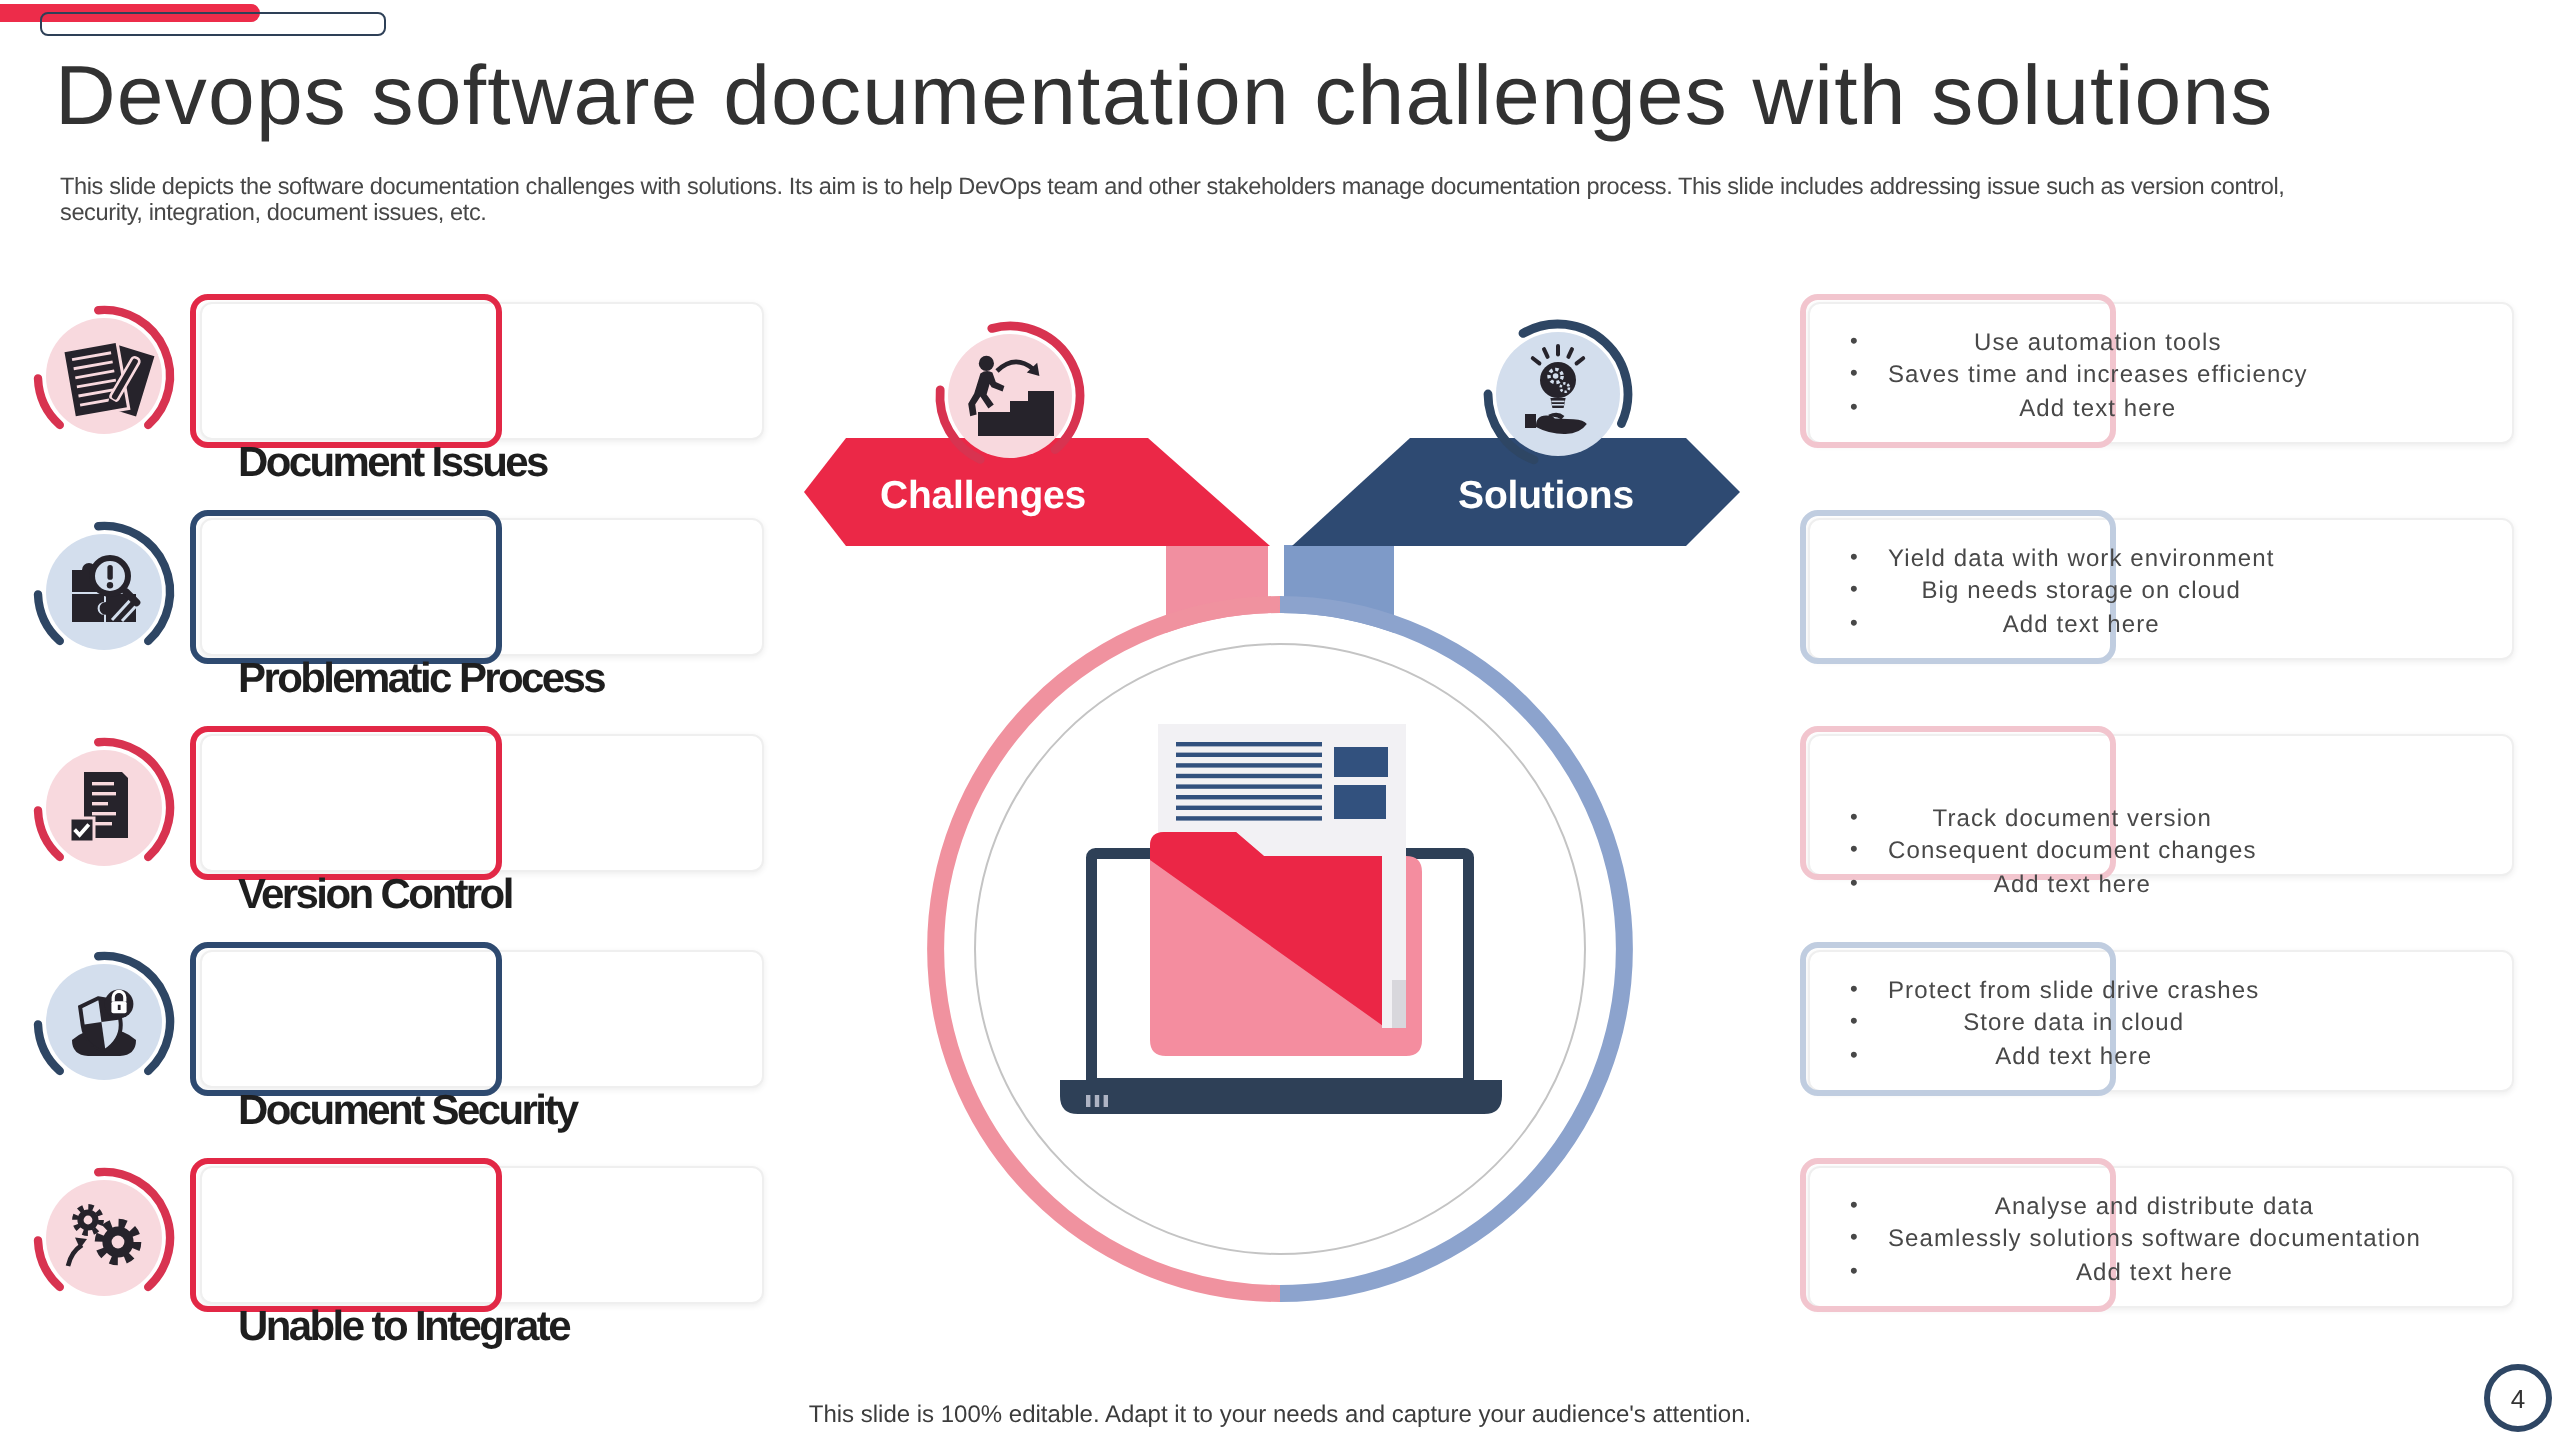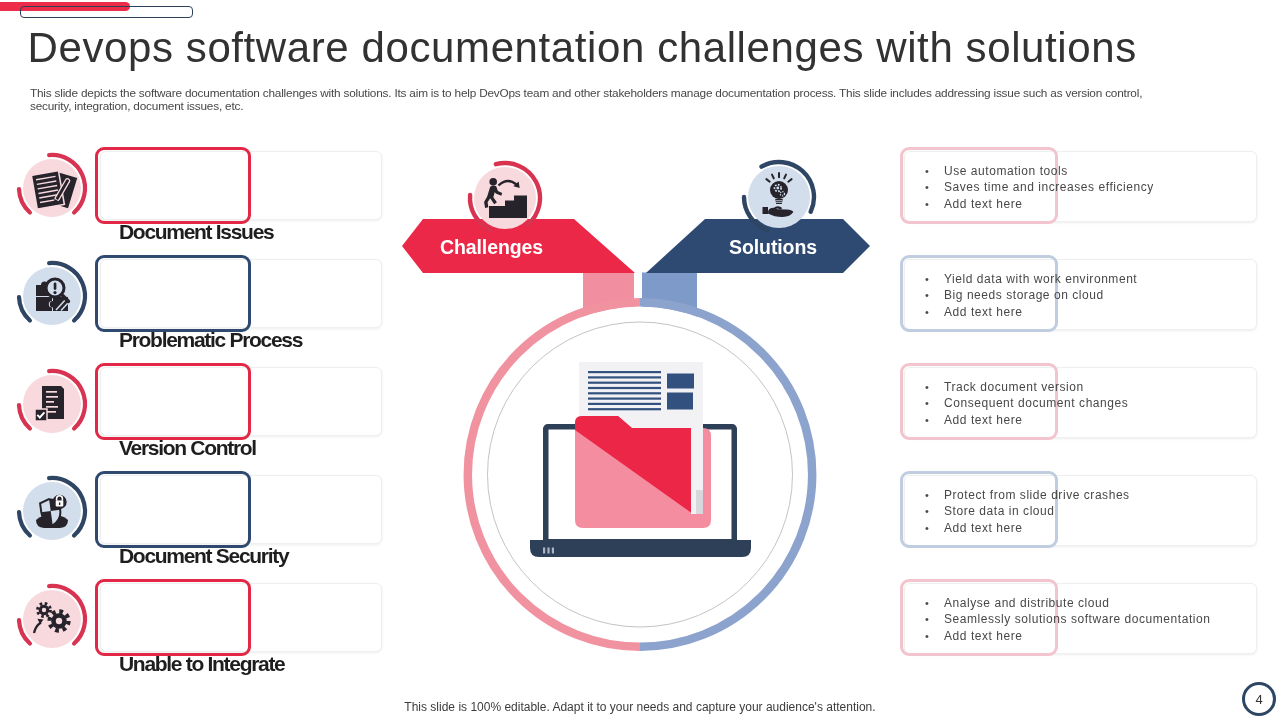--- a/index.html
+++ b/index.html
@@ -1,20 +1,20 @@
 <!DOCTYPE html>
 <html><head><meta charset="utf-8"><style>
 * { margin:0; padding:0; box-sizing:border-box; }
 body { width:1280px; height:720px; font-family:"Liberation Sans", sans-serif; background:#fff; position:relative; overflow:hidden; }
 .wbox { position:absolute; background:#fff; border:1px solid #EFEFEF; border-radius:6px; box-shadow:0 1px 3px rgba(0,0,0,0.07); }
 .cbox { position:absolute; border:3px solid; border-radius:9px; }
 .cbox2 { position:absolute; border:3px solid; border-radius:9px; }
 .label { position:absolute; display:flex; align-items:center; font-weight:bold; font-size:21px; color:#1E1E1E; letter-spacing:-1.3px;margin-top:45px; }
 .bl { position:absolute; list-style:none; }
-.bl li { font-size:12px; color:#484848; line-height:16.3px; padding-left:24px; position:relative; letter-spacing:0.55px; }
+.bl li { font-size:12px; color:#484848; line-height:16.3px; padding-left:24px; position:relative; letter-spacing:0.55px;text-align:center; }
 .bl li::before { content:"\2022"; position:absolute; left:5px; font-size:11px; }
 </style></head>
 <body>
 <div style="position:absolute;left:-8px;top:1.5px;width:138px;height:9.5px;background:#ED2C4A;border-radius:5px"></div>
 <div style="position:absolute;left:20px;top:6px;width:173px;height:12px;border:1.2px solid #2E4057;border-radius:4px"></div>
 <div style="position:absolute;left:27.5px;top:24px;font-size:42px;font-weight:normal;color:#323232;letter-spacing:0.6px;white-space:nowrap">Devops software documentation challenges with solutions</div>
 <div style="position:absolute;left:30px;top:87px;width:1200px;font-size:11.8px;line-height:13.3px;color:#474747;letter-spacing:-0.2px">This slide depicts the software documentation challenges with solutions. Its aim is to help DevOps team and other stakeholders manage documentation process. This slide includes addressing issue such as version control,<br>security, integration, document issues, etc.</div>
 <svg width="1280" height="720" viewBox="0 0 1280 720" style="position:absolute;left:0;top:0">
 <rect x="583" y="272.5" width="51" height="48" fill="#F18FA0"></rect>
 <rect x="642" y="272.5" width="55" height="48" fill="#7E9AC8"></rect>
@@ -178,38 +178,38 @@
 <ul class="bl" style="left:920px;top:271px">
     <li>Yield data with work environment</li>
     <li>Big needs storage on cloud</li>
     <li>Add text here</li>
   </ul>
 <div class="wbox" style="left:100px;top:367px;width:282px;height:69px"></div>
 <div class="cbox" style="left:95px;top:363px;width:156px;height:77px;border-color:#E22846"></div>
 <div class="label" style="left:119px;top:364px;height:77px">Version Control</div>
 <div class="wbox" style="left:904px;top:367px;width:353px;height:71px"></div>
 <div class="cbox2" style="left:900px;top:363px;width:158px;height:77px;border-color:#F2C5CE"></div>
-<ul class="bl" style="left:920px;top:379px">
+<ul class="bl" style="left:920px;top:401px">
     <li>Track document version</li>
     <li>Consequent document changes</li>
     <li>Add text here</li>
   </ul>
 <div class="wbox" style="left:100px;top:475px;width:282px;height:69px"></div>
 <div class="cbox" style="left:95px;top:471px;width:156px;height:77px;border-color:#2E4A70"></div>
 <div class="label" style="left:119px;top:472px;height:77px">Document Security</div>
 <div class="wbox" style="left:904px;top:475px;width:353px;height:71px"></div>
 <div class="cbox2" style="left:900px;top:471px;width:158px;height:77px;border-color:#C0CDE0"></div>
 <ul class="bl" style="left:920px;top:487px">
     <li>Protect from slide drive crashes</li>
     <li>Store data in cloud</li>
     <li>Add text here</li>
   </ul>
 <div class="wbox" style="left:100px;top:583px;width:282px;height:69px"></div>
 <div class="cbox" style="left:95px;top:579px;width:156px;height:77px;border-color:#E22846"></div>
 <div class="label" style="left:119px;top:580px;height:77px">Unable to Integrate</div>
 <div class="wbox" style="left:904px;top:583px;width:353px;height:71px"></div>
 <div class="cbox2" style="left:900px;top:579px;width:158px;height:77px;border-color:#F2C5CE"></div>
 <ul class="bl" style="left:920px;top:595px">
-    <li>Analyse and distribute cloud</li>
+    <li>Analyse and distribute data</li>
     <li>Seamlessly solutions software documentation</li>
     <li>Add text here</li>
   </ul>
 <div style="position:absolute;left:0;top:700px;width:1280px;text-align:center;font-size:12px;color:#3C3C3C">This slide is 100% editable. Adapt it to your needs and capture your audience's attention.</div>
 <div style="position:absolute;left:1242px;top:682px;width:34px;height:34px;border:3.6px solid #2E4664;border-radius:50%;display:flex;align-items:center;justify-content:center;font-size:13px;color:#333">4</div>
 </body></html>

